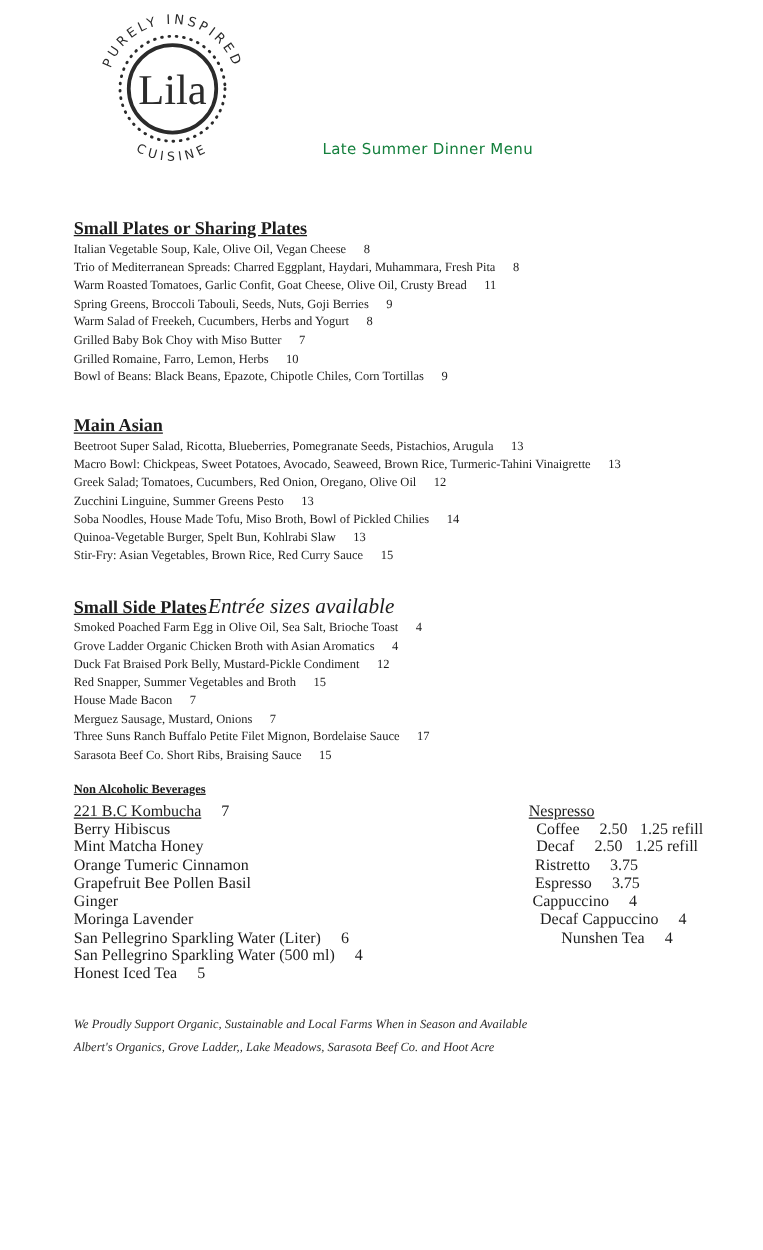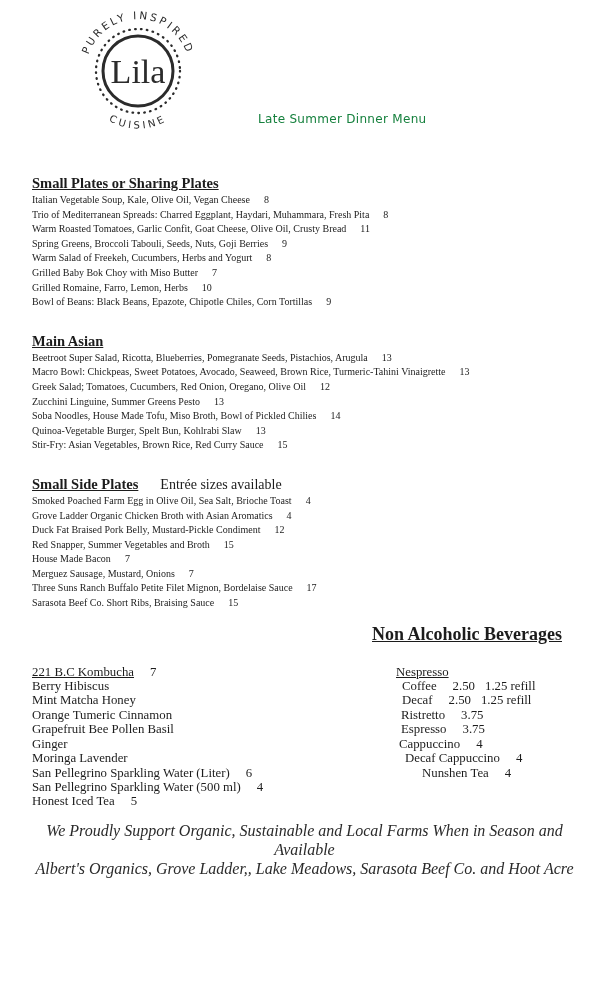--- a/index.html
+++ b/index.html
@@ -6,45 +6,45 @@
   body { width:610px; height:1000px; font-family:"Liberation Serif", serif; color:#1c1c1c; }
   .page { position:relative; width:610px; height:1000px; background:#fff; overflow:hidden; }
 
   
   .header { position:relative; height:140px; }
   .logo { position:absolute; left:58px; top:6px; }
   .menu-title { position:absolute; left:258px; top:112px; font-family:"DejaVu Sans", sans-serif;
                 font-size:12px; letter-spacing:0.3px; color:#15803d; }
 
   
-  .content { padding-left:32px; }
+  .content { padding-left:59px; }
   .sec-head { margin:0; }
   .sec-head .sec-title { font-size:14.5px; font-weight:bold; text-decoration:underline; }
-  .sec-head .sec-note { font-size:14px; margin-left:22px; }
+  .sec-head .sec-note { font-size:17px; font-style:italic; margin-left:1px; }
   .sec-first { margin-top:34px; }
   .sec-gap { margin-top:22px; }
   .items { margin-top:1px; }
   .it { font-size:10px; line-height:14.6px; white-space:nowrap; }
   .pr { margin-left:14px; }
 
   
-  .bev-heading { margin-top:13px; width:530px; text-align:right;
-                 font-size:18px; font-weight:bold; }
+  .bev-heading { margin-top:13px; width:530px; text-align:left;
+                 font-size:10px; font-weight:bold; }
   .bev-heading span { text-decoration:underline; }
-  .bev-columns { position:relative; margin-top:20px; min-height:150px; }
+  .bev-columns { position:relative; margin-top:5px; min-height:150px; }
   .bev-left { width:330px; }
   .bev-right { position:absolute; left:364px; top:0; }
   .bv { font-size:12.8px; line-height:14.4px; white-space:nowrap; }
   .u { text-decoration:underline; }
   .bp { margin-left:16px; }
   .note { margin-left:10px; }
 
   
-  .footer { margin-top:6px; width:545px; text-align:center;
-            font-style:italic; font-size:16px; line-height:19px; color:#2a2a2a; }
+  .footer { margin-top:18px; width:545px; text-align:left;
+            font-style:italic; font-size:10px; line-height:19px; color:#2a2a2a; }
 </style>
 </head>
 <body>
 
 <div class="page">
 
   <div class="header">
     <svg class="logo" width="160" height="134" viewBox="0 0 160 134">
       <defs>
         <path id="arcTop" d="M 28,65 A 52,52 0 0 1 132,65" fill="none"></path>

